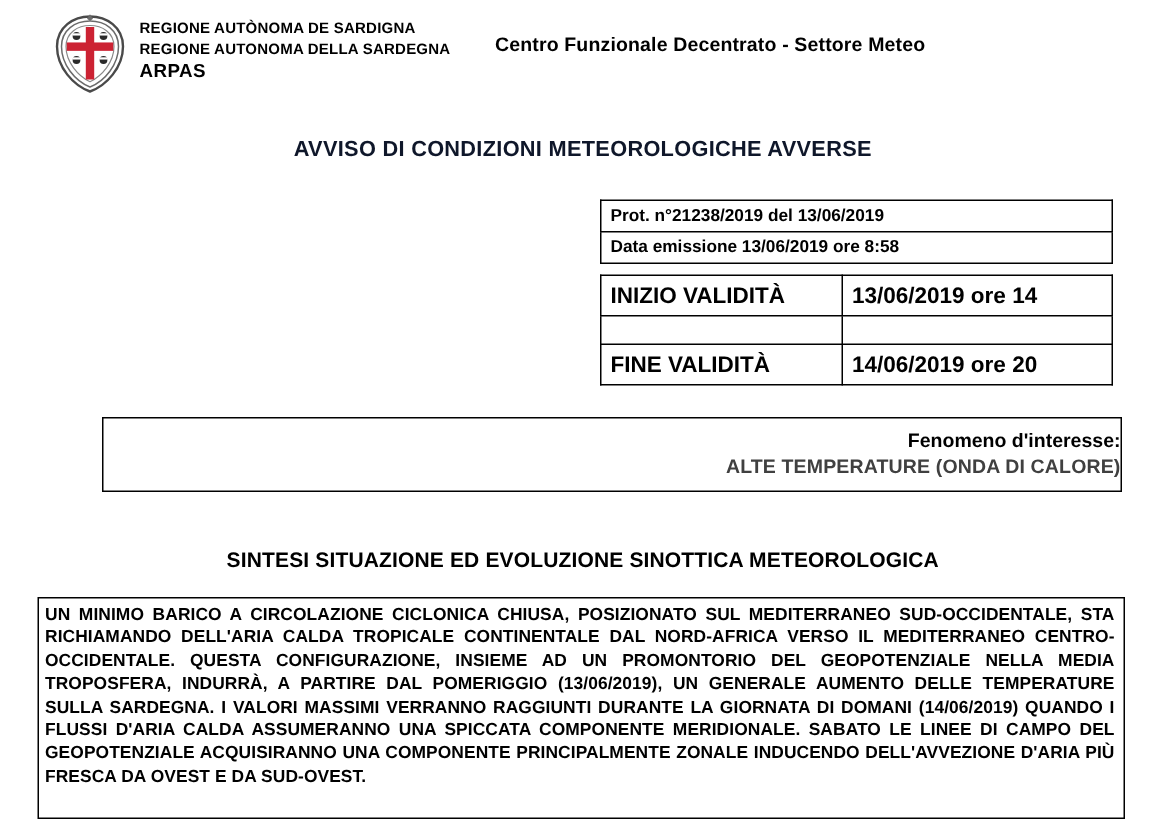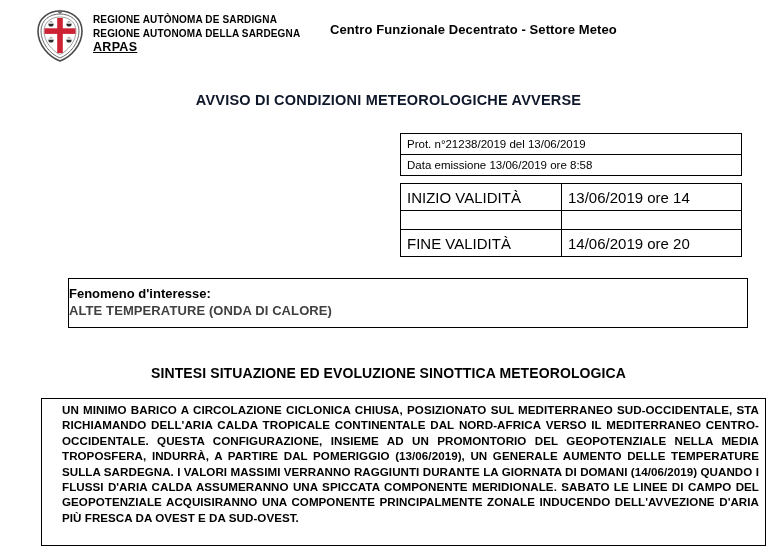--- a/index.html
+++ b/index.html
@@ -42,21 +42,20 @@
     font-weight: bold;
     letter-spacing: 0.15px;
     white-space: nowrap;
   }
   .org-line3 {
     font-size: 12.5px;
     font-weight: bold;
     letter-spacing: 0.3px;
     margin-top: 1px;
     white-space: nowrap;
-    text-decoration: underline;
   }
   .centro-title {
     position: absolute;
     left: 330px;
     top: 22px;
     width: 420px;
     text-align: left;
     font-size: 13px;
     font-weight: bold;
     letter-spacing: 0.1px;
@@ -78,21 +77,21 @@
 
   
   .tbl {
     position: absolute;
     border-collapse: collapse;
     table-layout: fixed;
   }
   .tbl td {
     border: 1.3px solid #000000;
     padding: 0 6px;
-    font-weight: normal;
+    font-weight: bold;
     vertical-align: middle;
   }
   .prot-table {
     left: 400px;
     top: 133px;
     width: 342px;
   }
   .prot-table td {
     height: 20px;
     font-size: 11.5px;
@@ -111,21 +110,21 @@
 
   
   .phenom-box {
     position: absolute;
     left: 68px;
     top: 278px;
     width: 680px;
     height: 50px;
     border: 1.5px solid #000000;
     box-sizing: border-box;
-    text-align: left;
+    text-align: right;
     padding-top: 6px;
   }
   .phenom-label {
     font-size: 13px;
     font-weight: bold;
     line-height: 17px;
   }
   .phenom-value {
     font-size: 13px;
     font-weight: bold;
@@ -148,23 +147,22 @@
 
   
   .body-box {
     position: absolute;
     left: 25px;
     top: 398px;
     width: 725px;
     height: 148px;
     border: 1.5px solid #000000;
     box-sizing: border-box;
-    padding: 3px 6px 0 20px;
+    padding: 3px 6px 0 4px;
     overflow: hidden;
-    margin-left: 16px;
   }
   .body-text {
     font-size: 11.6px;
     font-weight: bold;
     line-height: 15.4px;
     text-align: justify;
     text-justify: inter-word;
     letter-spacing: 0.05px;
     margin: 0;
   }

